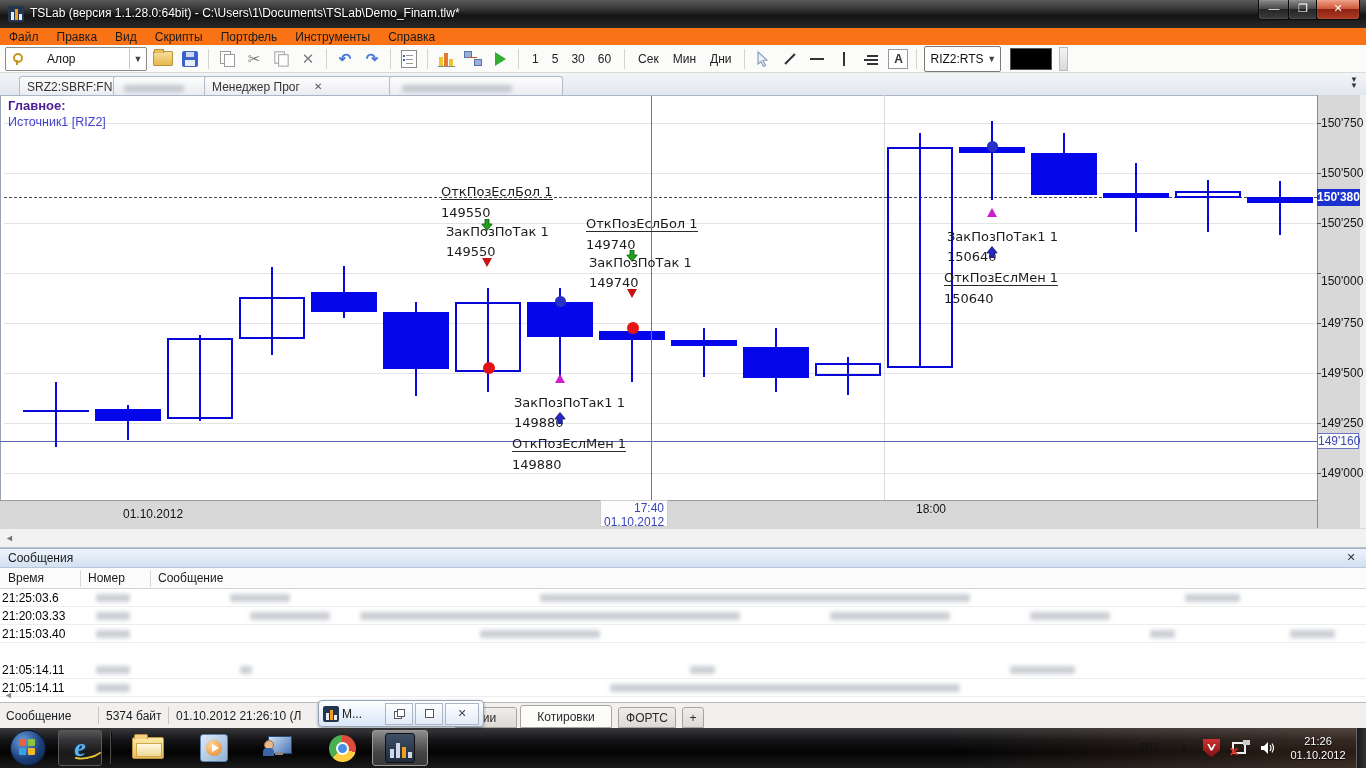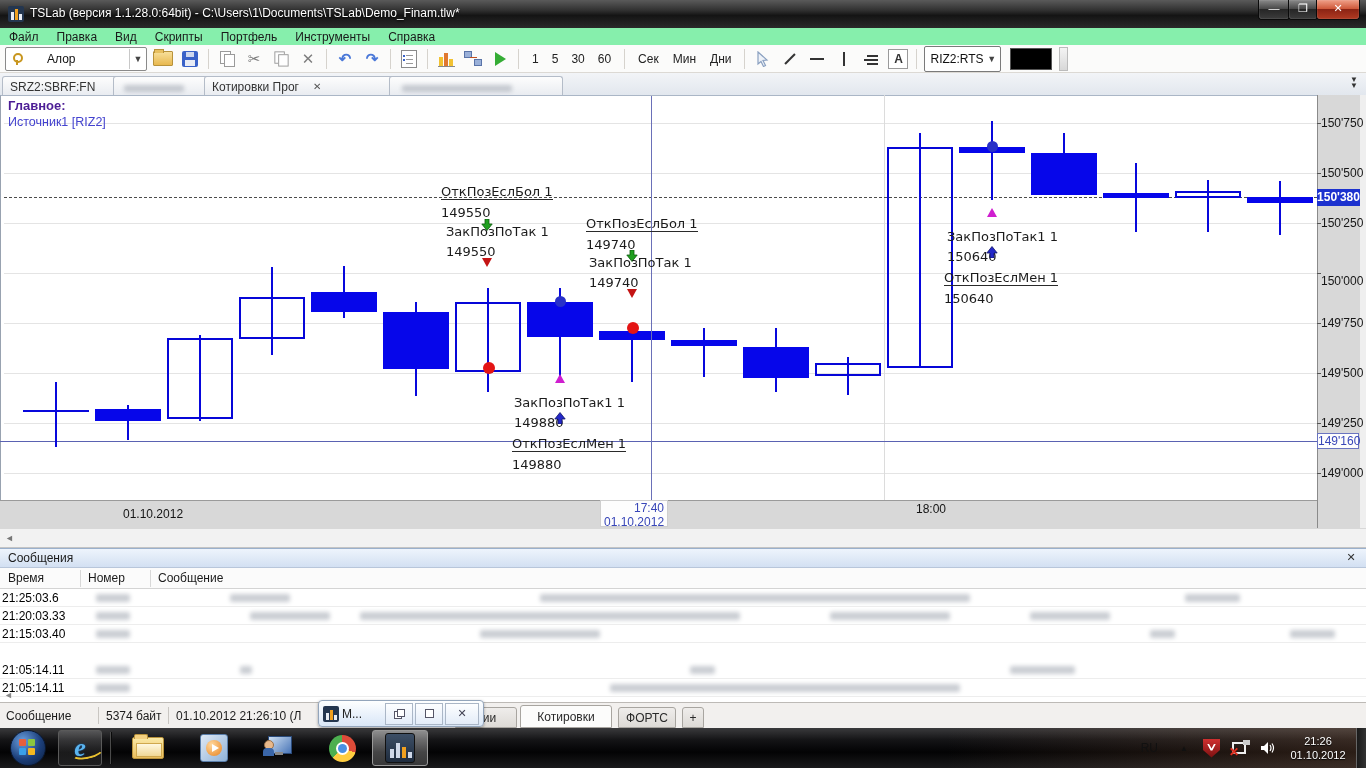--- a/index.html
+++ b/index.html
@@ -10,21 +10,21 @@
   #titlebar{position:absolute;left:0;top:0;width:1366px;height:28px;
     background:linear-gradient(180deg,#5a5a5a 0%,#2f2f2f 38%,#141414 55%,#2a2a2a 100%);}
   #title-text{position:absolute;left:30px;top:6px;color:#fff;font-size:12px;text-shadow:0 1px 2px #000;white-space:nowrap;}
   #app-icon{position:absolute;left:8px;top:6px;width:16px;height:16px;background:#24364f;border-radius:2px;}
   #app-icon i{position:absolute;bottom:2px;width:3px;background:#e8edf5;}
   .winbtn{position:absolute;top:0;height:19px;border:1px solid #0a0a0a;border-top:none;
     border-radius:0 0 4px 4px;color:#fff;text-align:center;line-height:17px;font-size:11px;
     background:linear-gradient(180deg,#8a8a8a,#4a4a4a 45%,#262626 50%,#3c3c3c);box-shadow:inset 0 0 1px #cfcfcf;}
   #btn-close{background:linear-gradient(180deg,#f0a088,#cf5a3c 45%,#8c2414 50%,#b03a22);}
   
-  #menubar{position:absolute;left:0;top:28px;width:1366px;height:17px;background:#86efac;display:flex;align-items:center;border-bottom:1px solid #e3e1de;}
+  #menubar{position:absolute;left:0;top:28px;width:1366px;height:17px;background:#f97316;display:flex;align-items:center;border-bottom:1px solid #e3e1de;}
   .menu-item{padding:1px 9px;color:#1a1a1a;}
   #toolbar{position:absolute;left:0;top:45px;width:1366px;height:28px;background:#fbfbfa;display:flex;align-items:center;gap:5px;padding-left:5px;border-bottom:1px solid #dcd9d4;box-sizing:border-box;}
   .tsep{width:1px;height:20px;background:#d6d3cd;margin:0 2px;}
   .tbtn{display:flex;align-items:center;justify-content:center;width:22px;height:22px;}
   .tlabel{color:#222;padding:0 3px;}
   #account-combo{display:flex;align-items:center;width:140px;height:22px;border:1px solid #8a8a8a;background:#fff;border-radius:2px;}
   #account-combo .txt{flex:1;text-align:left;padding-left:24px;}
   .combo-arrow{width:16px;height:20px;border-left:1px solid #c8c8c8;display:flex;align-items:center;justify-content:center;color:#444;font-size:9px;}
   #key-icon{width:12px;height:12px;margin-left:5px;position:relative;}
   #key-icon .ring{position:absolute;left:2px;top:0;width:6px;height:6px;border:2px solid #c8961e;border-radius:50%;}
@@ -274,28 +274,28 @@
     <div class="tsep"></div>
     <div id="instr-combo">
       <span>RIZ2:RTS</span>
       <span class="combo-arrow" style="border:none">▼</span>
     </div>
     <div id="color-swatch"></div>
     <div id="grip"></div>
   </div>
 
   <div id="tabstrip">
-    <div class="doctab" style="left:2px;width:108px">
+    <div class="doctab" style="left:19px;width:108px">
       <span class="blurtxt">SRZ2:SBRF:FN</span>
     </div>
     <div class="doctab" style="left:113px;width:88px">
       <span class="blurbar" style="left:10px;top:8px;width:60px;height:7px"></span>
     </div>
     <div class="doctab" style="left:204px;width:182px">
-      <span class="blurtxt">Котировки Прог</span>
+      <span class="blurtxt">Менеджер Прог</span>
       <span style="margin-left:14px;color:#555;font-size:10px">✕</span>
     </div>
     <div class="doctab" style="left:389px;width:158px">
       <span class="blurbar" style="left:12px;top:8px;width:110px;height:7px"></span>
     </div>
     <div id="chevron-overflow">▼<br>▼</div>
   </div>
 
   <div id="chartpanel"></div>
   <div id="yaxis"></div>

